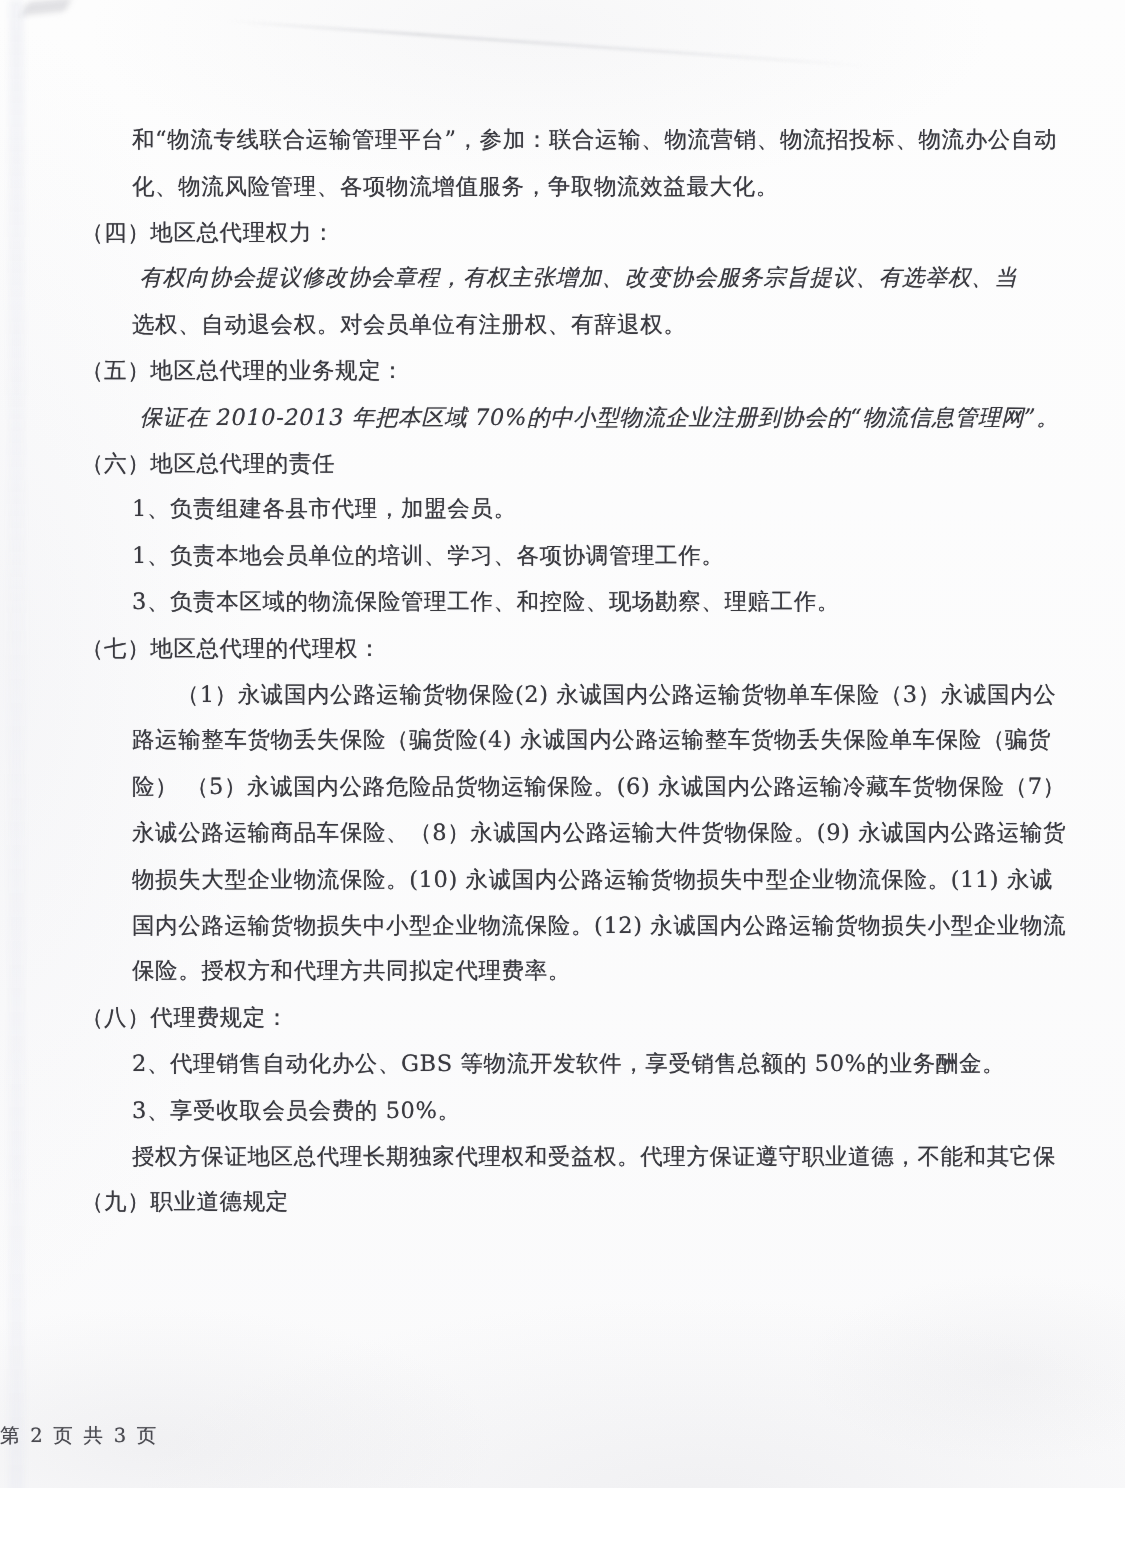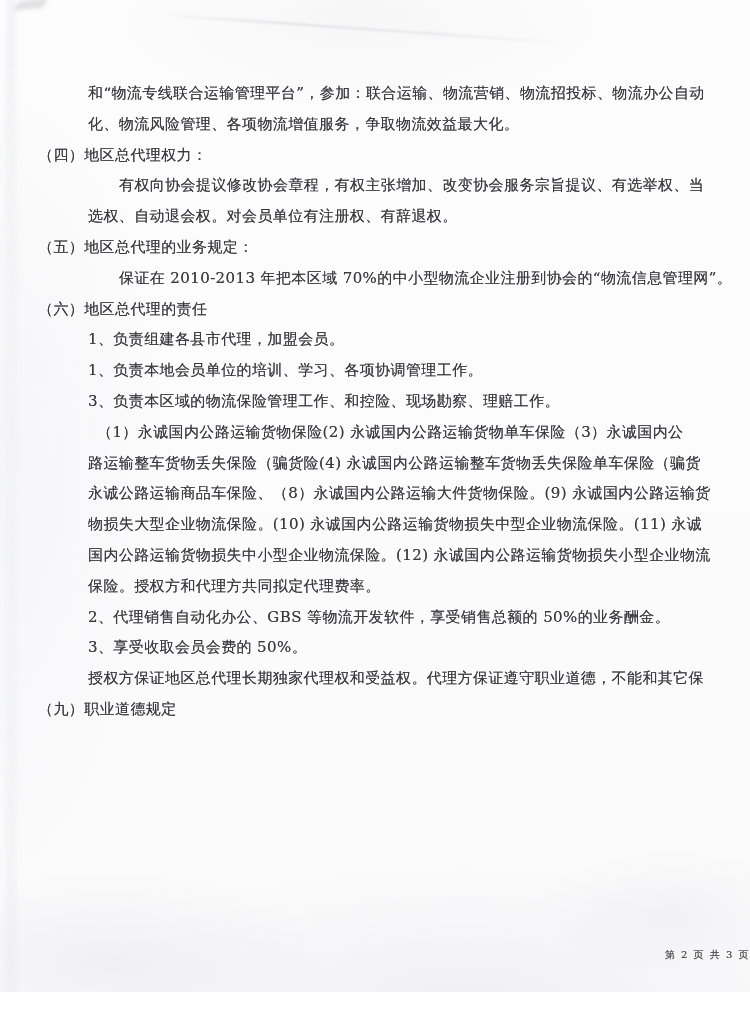--- a/index.html
+++ b/index.html
@@ -73,30 +73,30 @@
   .line {
     height: 30.8px;
     line-height: 30.8px;
     font-size: 15px;
     color: #3a3a40;
     letter-spacing: 0.4px;
     white-space: nowrap;
     padding-left: 88px;
     text-shadow: 0 0 0.5px rgba(62,62,70,0.75);
   }
-  .line.heading { padding-left: 38px; }
-  .line.indent  { padding-left: 119px; }
-  .line.indent2 { padding-left: 97px; }
+  .line.heading { padding-left: 54px; }
+  .line.indent  { padding-left: 93px; font-style: italic; }
+  .line.indent2 { padding-left: 72px; text-align: center; }
   .footer {
     position: absolute;
     top: 948px;
     left: 0;
     width: 750px;
-    text-align: right;
-    font-size: 10px;
+    text-align: left;
+    font-size: 13px;
     color: #4a4a50;
     letter-spacing: 1.5px;
     text-shadow: 0 0 0.5px rgba(70,70,78,0.7);
   }
 </style>
 </head>
 <body>
 
 <div class="page">
   <div class="left-band"></div>
@@ -108,25 +108,28 @@
       <div class="line body">化、物流风险管理、各项物流增值服务，争取物流效益最大化。</div>
       <div class="line heading">（四）地区总代理权力：</div>
       <div class="line indent">有权向协会提议修改协会章程，有权主张增加、改变协会服务宗旨提议、有选举权、当</div>
       <div class="line body">选权、自动退会权。对会员单位有注册权、有辞退权。</div>
       <div class="line heading">（五）地区总代理的业务规定：</div>
       <div class="line indent">保证在 2010-2013 年把本区域 70%的中小型物流企业注册到协会的“物流信息管理网”。</div>
       <div class="line heading">（六）地区总代理的责任</div>
       <div class="line body">1、负责组建各县市代理，加盟会员。</div>
       <div class="line body">1、负责本地会员单位的培训、学习、各项协调管理工作。</div>
       <div class="line body">3、负责本区域的物流保险管理工作、和控险、现场勘察、理赔工作。</div>
+      <div class="line heading">（七）地区总代理的代理权：</div>
       <div class="line indent2">（1）永诚国内公路运输货物保险(2) 永诚国内公路运输货物单车保险（3）永诚国内公</div>
       <div class="line body">路运输整车货物丢失保险（骗货险(4) 永诚国内公路运输整车货物丢失保险单车保险（骗货</div>
+      <div class="line body">险） （5）永诚国内公路危险品货物运输保险。(6) 永诚国内公路运输冷藏车货物保险（7）</div>
       <div class="line body">永诚公路运输商品车保险、（8）永诚国内公路运输大件货物保险。(9) 永诚国内公路运输货</div>
       <div class="line body">物损失大型企业物流保险。(10) 永诚国内公路运输货物损失中型企业物流保险。(11) 永诚</div>
       <div class="line body">国内公路运输货物损失中小型企业物流保险。(12) 永诚国内公路运输货物损失小型企业物流</div>
       <div class="line body">保险。授权方和代理方共同拟定代理费率。</div>
+      <div class="line heading">（八）代理费规定：</div>
       <div class="line body">2、代理销售自动化办公、GBS 等物流开发软件，享受销售总额的 50%的业务酬金。</div>
       <div class="line body">3、享受收取会员会费的 50%。</div>
       <div class="line body">授权方保证地区总代理长期独家代理权和受益权。代理方保证遵守职业道德，不能和其它保</div>
       <div class="line heading">（九）职业道德规定</div>
     </div>
   <div class="footer">第 2 页 共 3 页</div>
 </div>
 
 </body></html>

